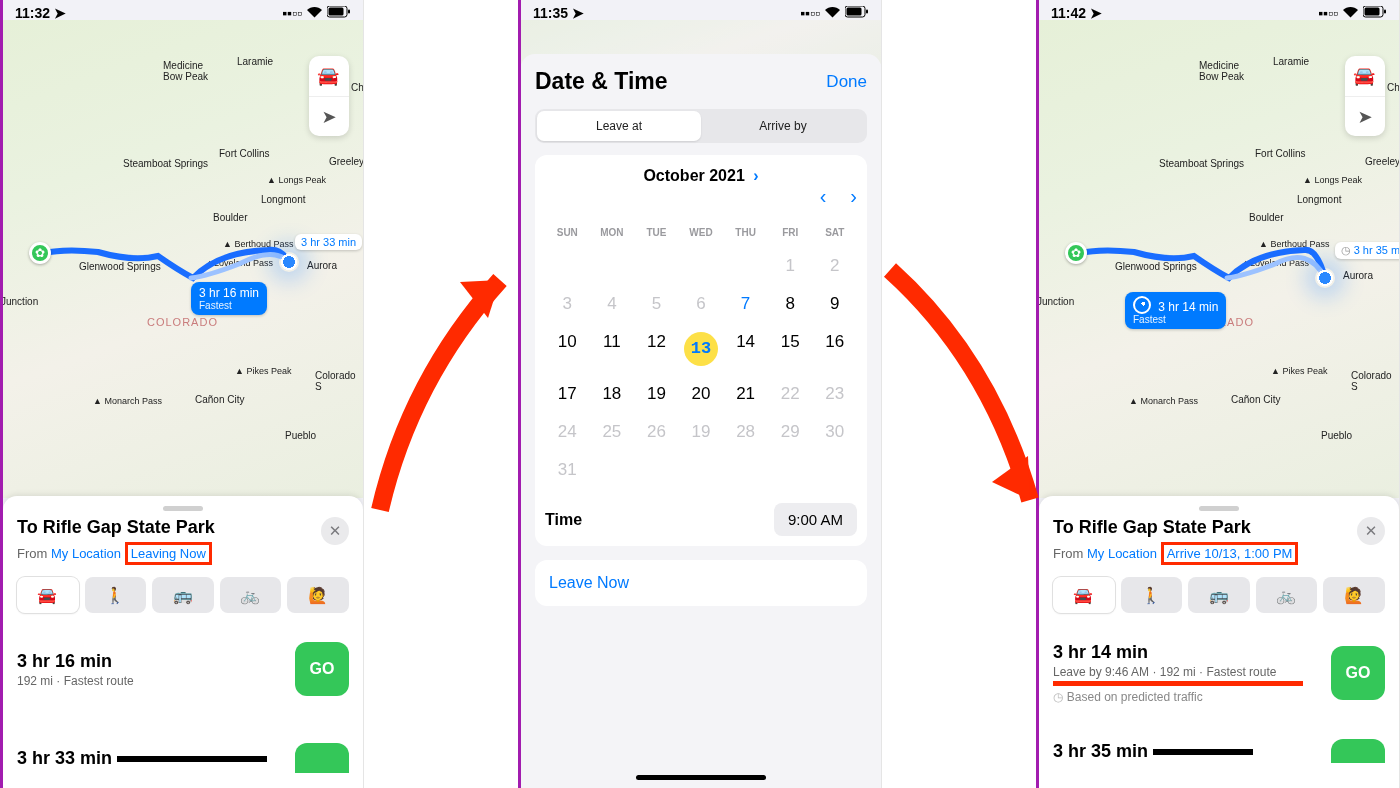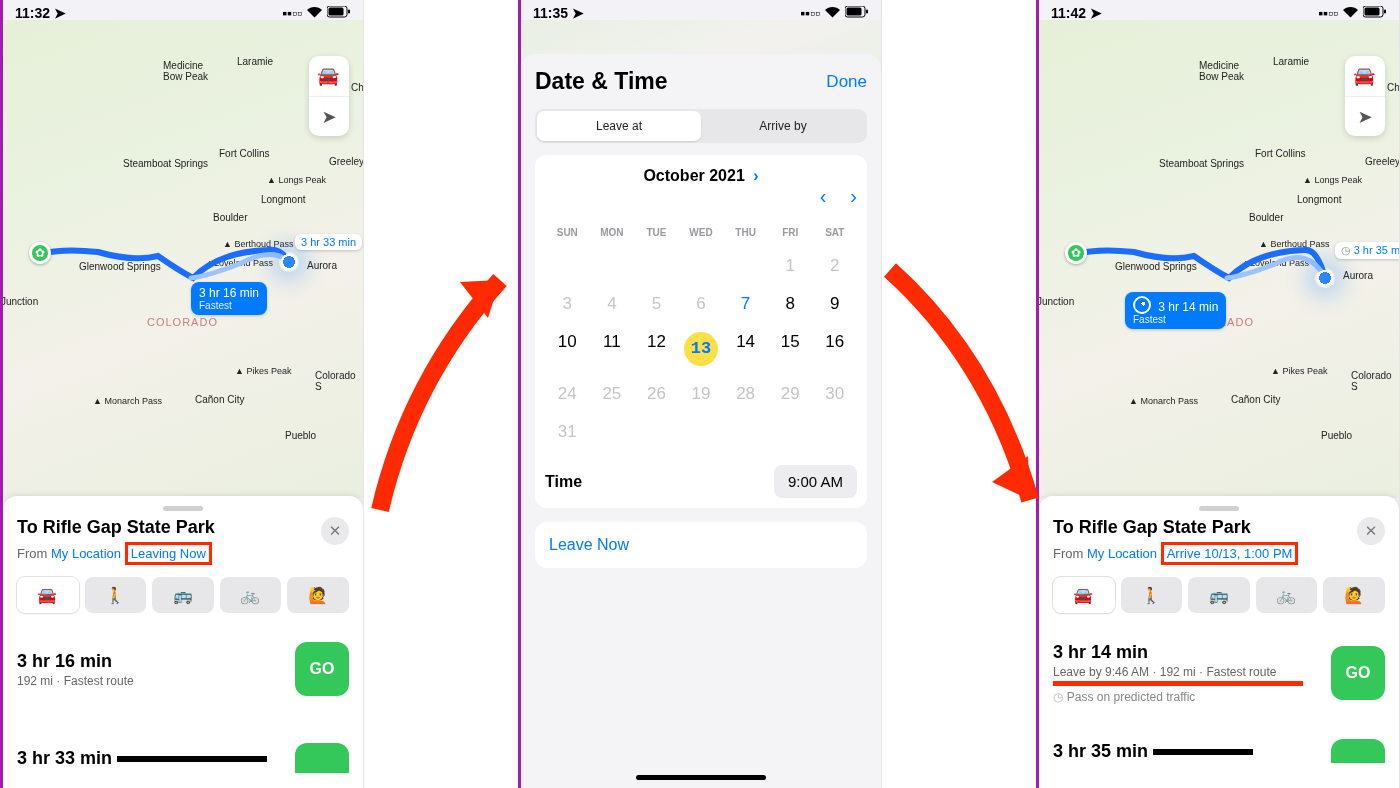--- a/index.html
+++ b/index.html
@@ -259,20 +259,29 @@
           <div class="cal-row">
             <div class="cal-cell">10</div>
             <div class="cal-cell">11</div>
             <div class="cal-cell">12</div>
             <div class="cal-cell sel"><span>13</span></div>
             <div class="cal-cell">14</div>
             <div class="cal-cell">15</div>
             <div class="cal-cell">16</div>
           </div>
           <div class="cal-row">
+            <div class="cal-cell">17</div>
+            <div class="cal-cell">18</div>
+            <div class="cal-cell">19</div>
+            <div class="cal-cell">20</div>
+            <div class="cal-cell">21</div>
+            <div class="cal-cell gray">22</div>
+            <div class="cal-cell gray">23</div>
+          </div>
+          <div class="cal-row">
             <div class="cal-cell gray">24</div>
             <div class="cal-cell gray">25</div>
             <div class="cal-cell gray">26</div>
             <div class="cal-cell gray">19</div>
             <div class="cal-cell gray">28</div>
             <div class="cal-cell gray">29</div>
             <div class="cal-cell gray">30</div>
           </div>
           <div class="cal-row">
             <div class="cal-cell gray">31</div>
@@ -374,21 +383,21 @@
       <div class="seg-item">🚌</div>
       <div class="seg-item">🚲</div>
       <div class="seg-item">🙋</div>
     </div>
     <div class="routes">
       <div class="r-row">
         <div class="r-text">
           <h3>3 hr 14 min</h3>
           <div class="sub">Leave by 9:46 AM · 192 mi · Fastest route</div>
           <div class="red-under" style="width:250px"></div>
-          <div class="traffic">Pass on predicted traffic</div>
+          <div class="traffic">Based on predicted traffic</div>
         </div>
         <div class="go">GO</div>
       </div>
       <div class="r-row" style="margin-top:18px">
         <div class="r-text">
           <h3><span>3 hr 35 min</span> <span class="black-bar" style="width:100px"></span></h3>
         </div>
         <div class="go" style="height:24px;border-radius:12px 12px 0 0"></div>
       </div>
     </div>

